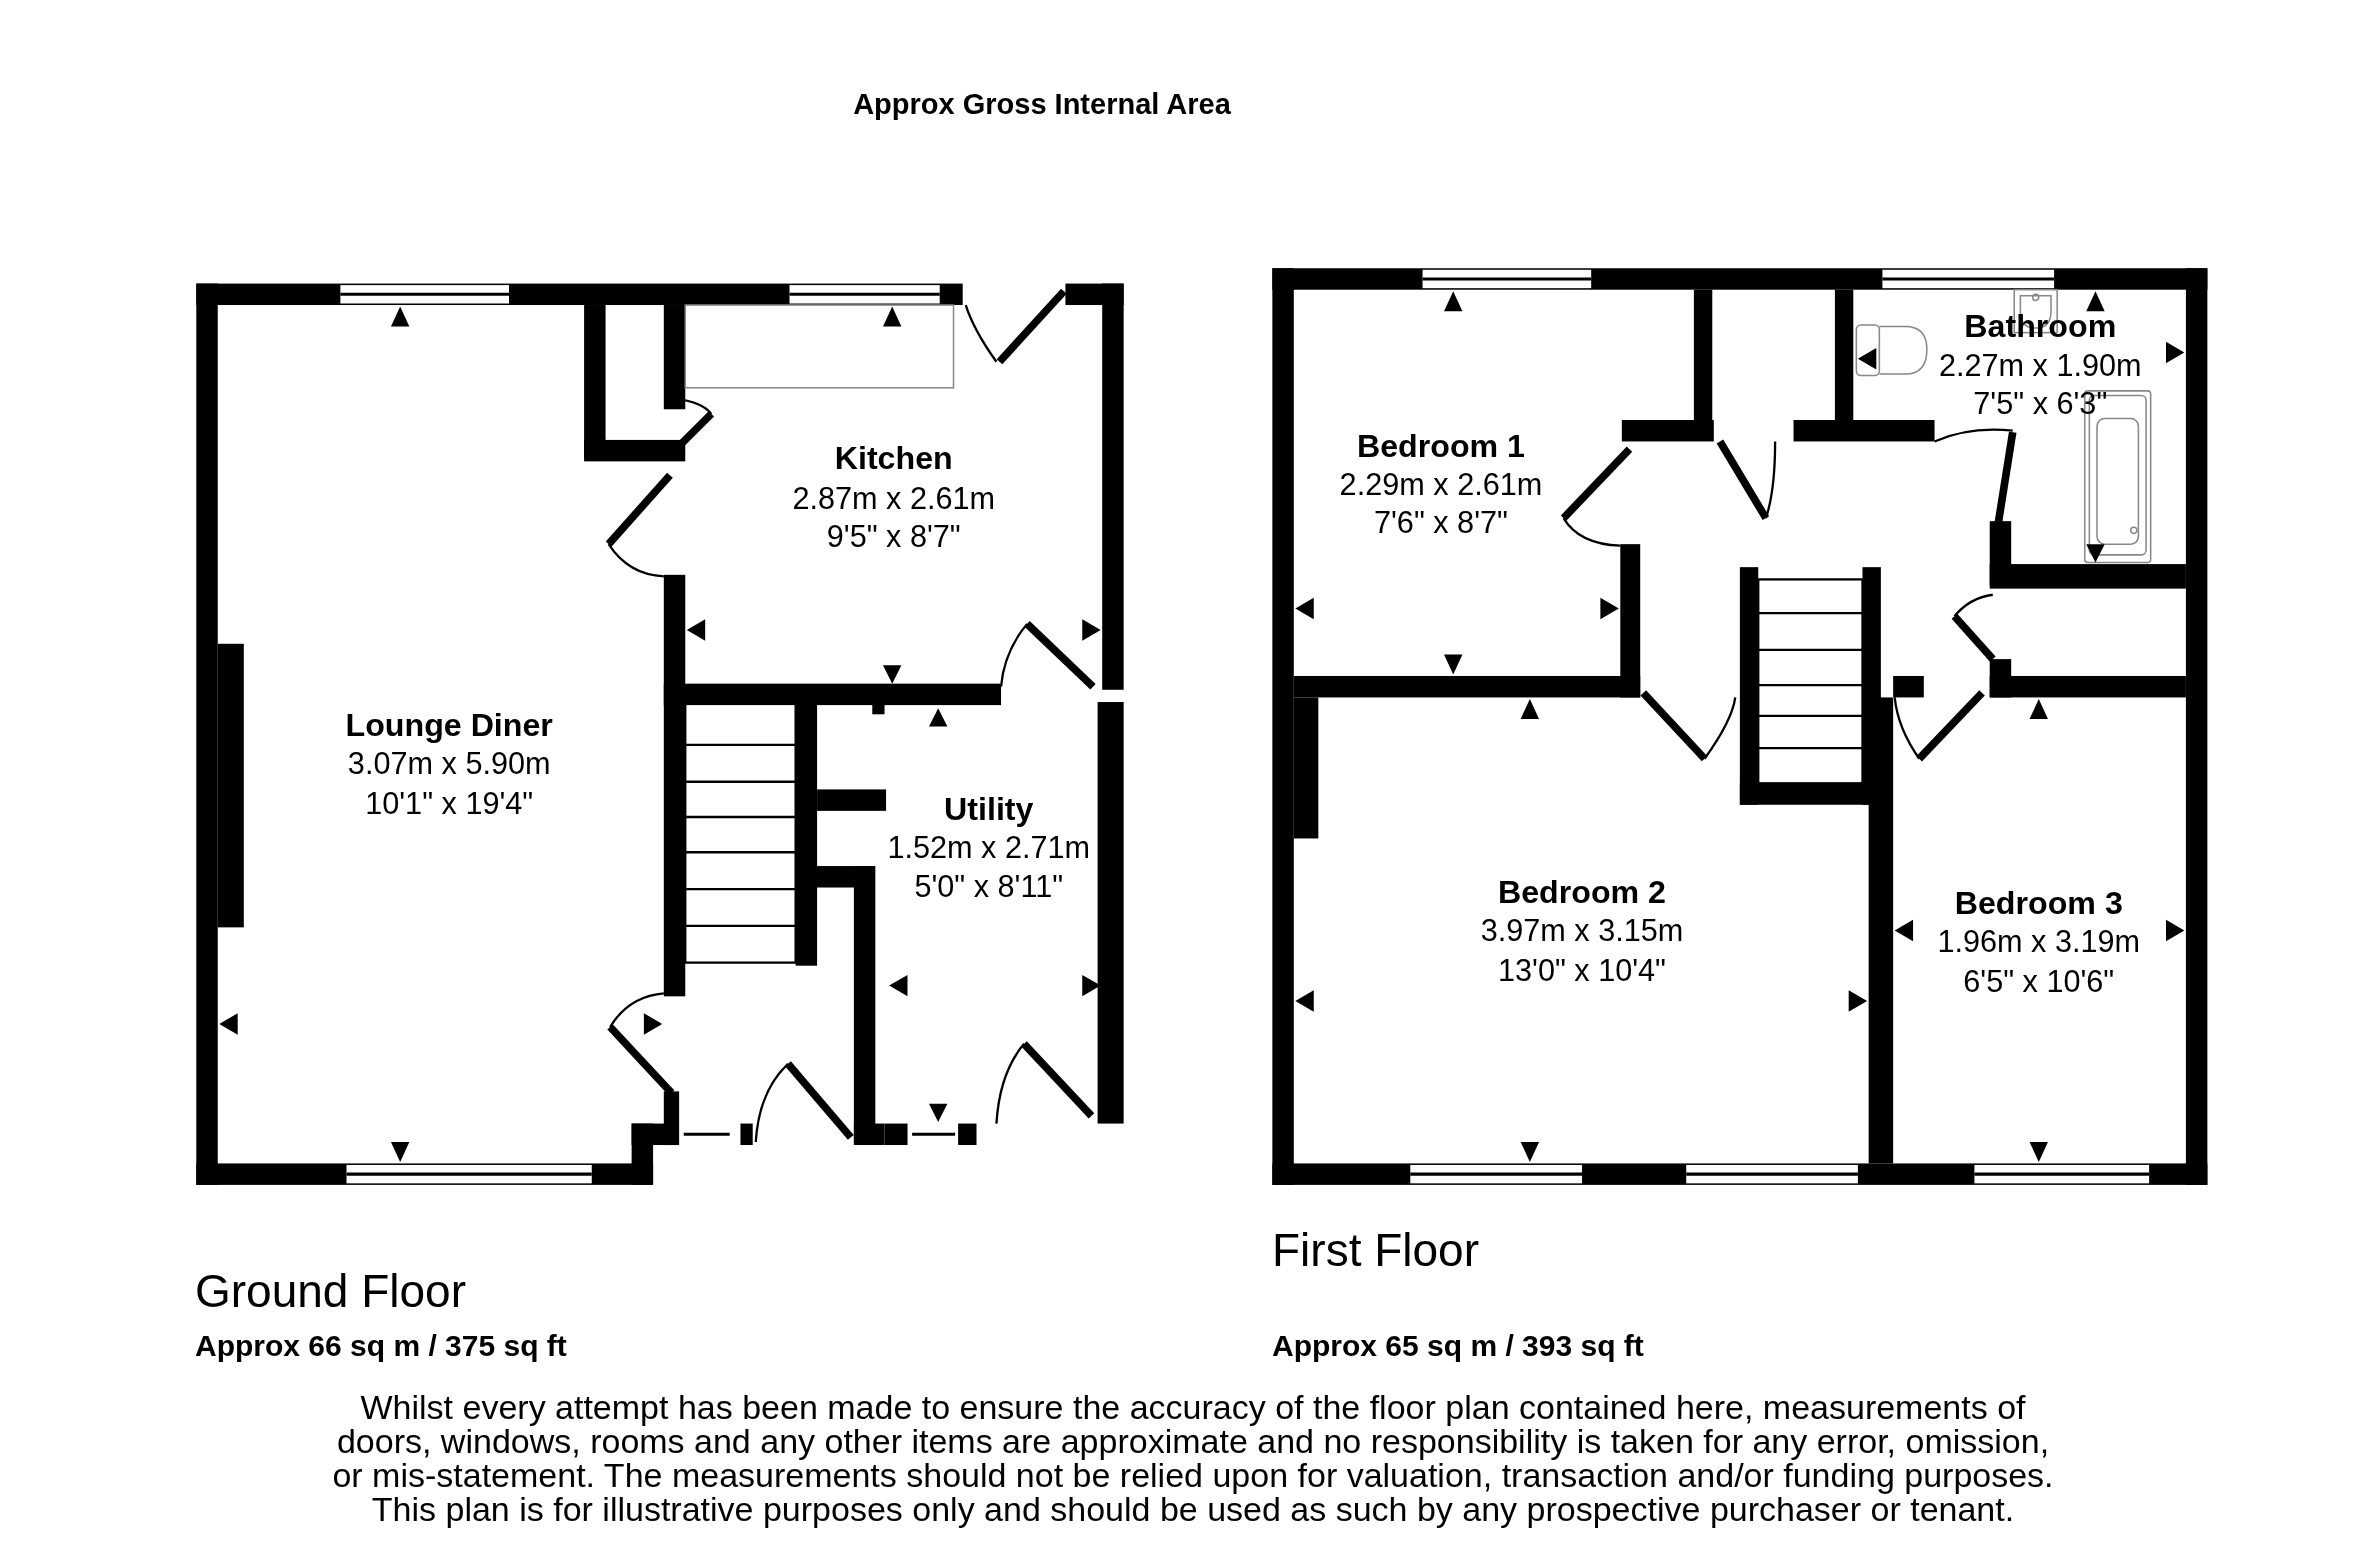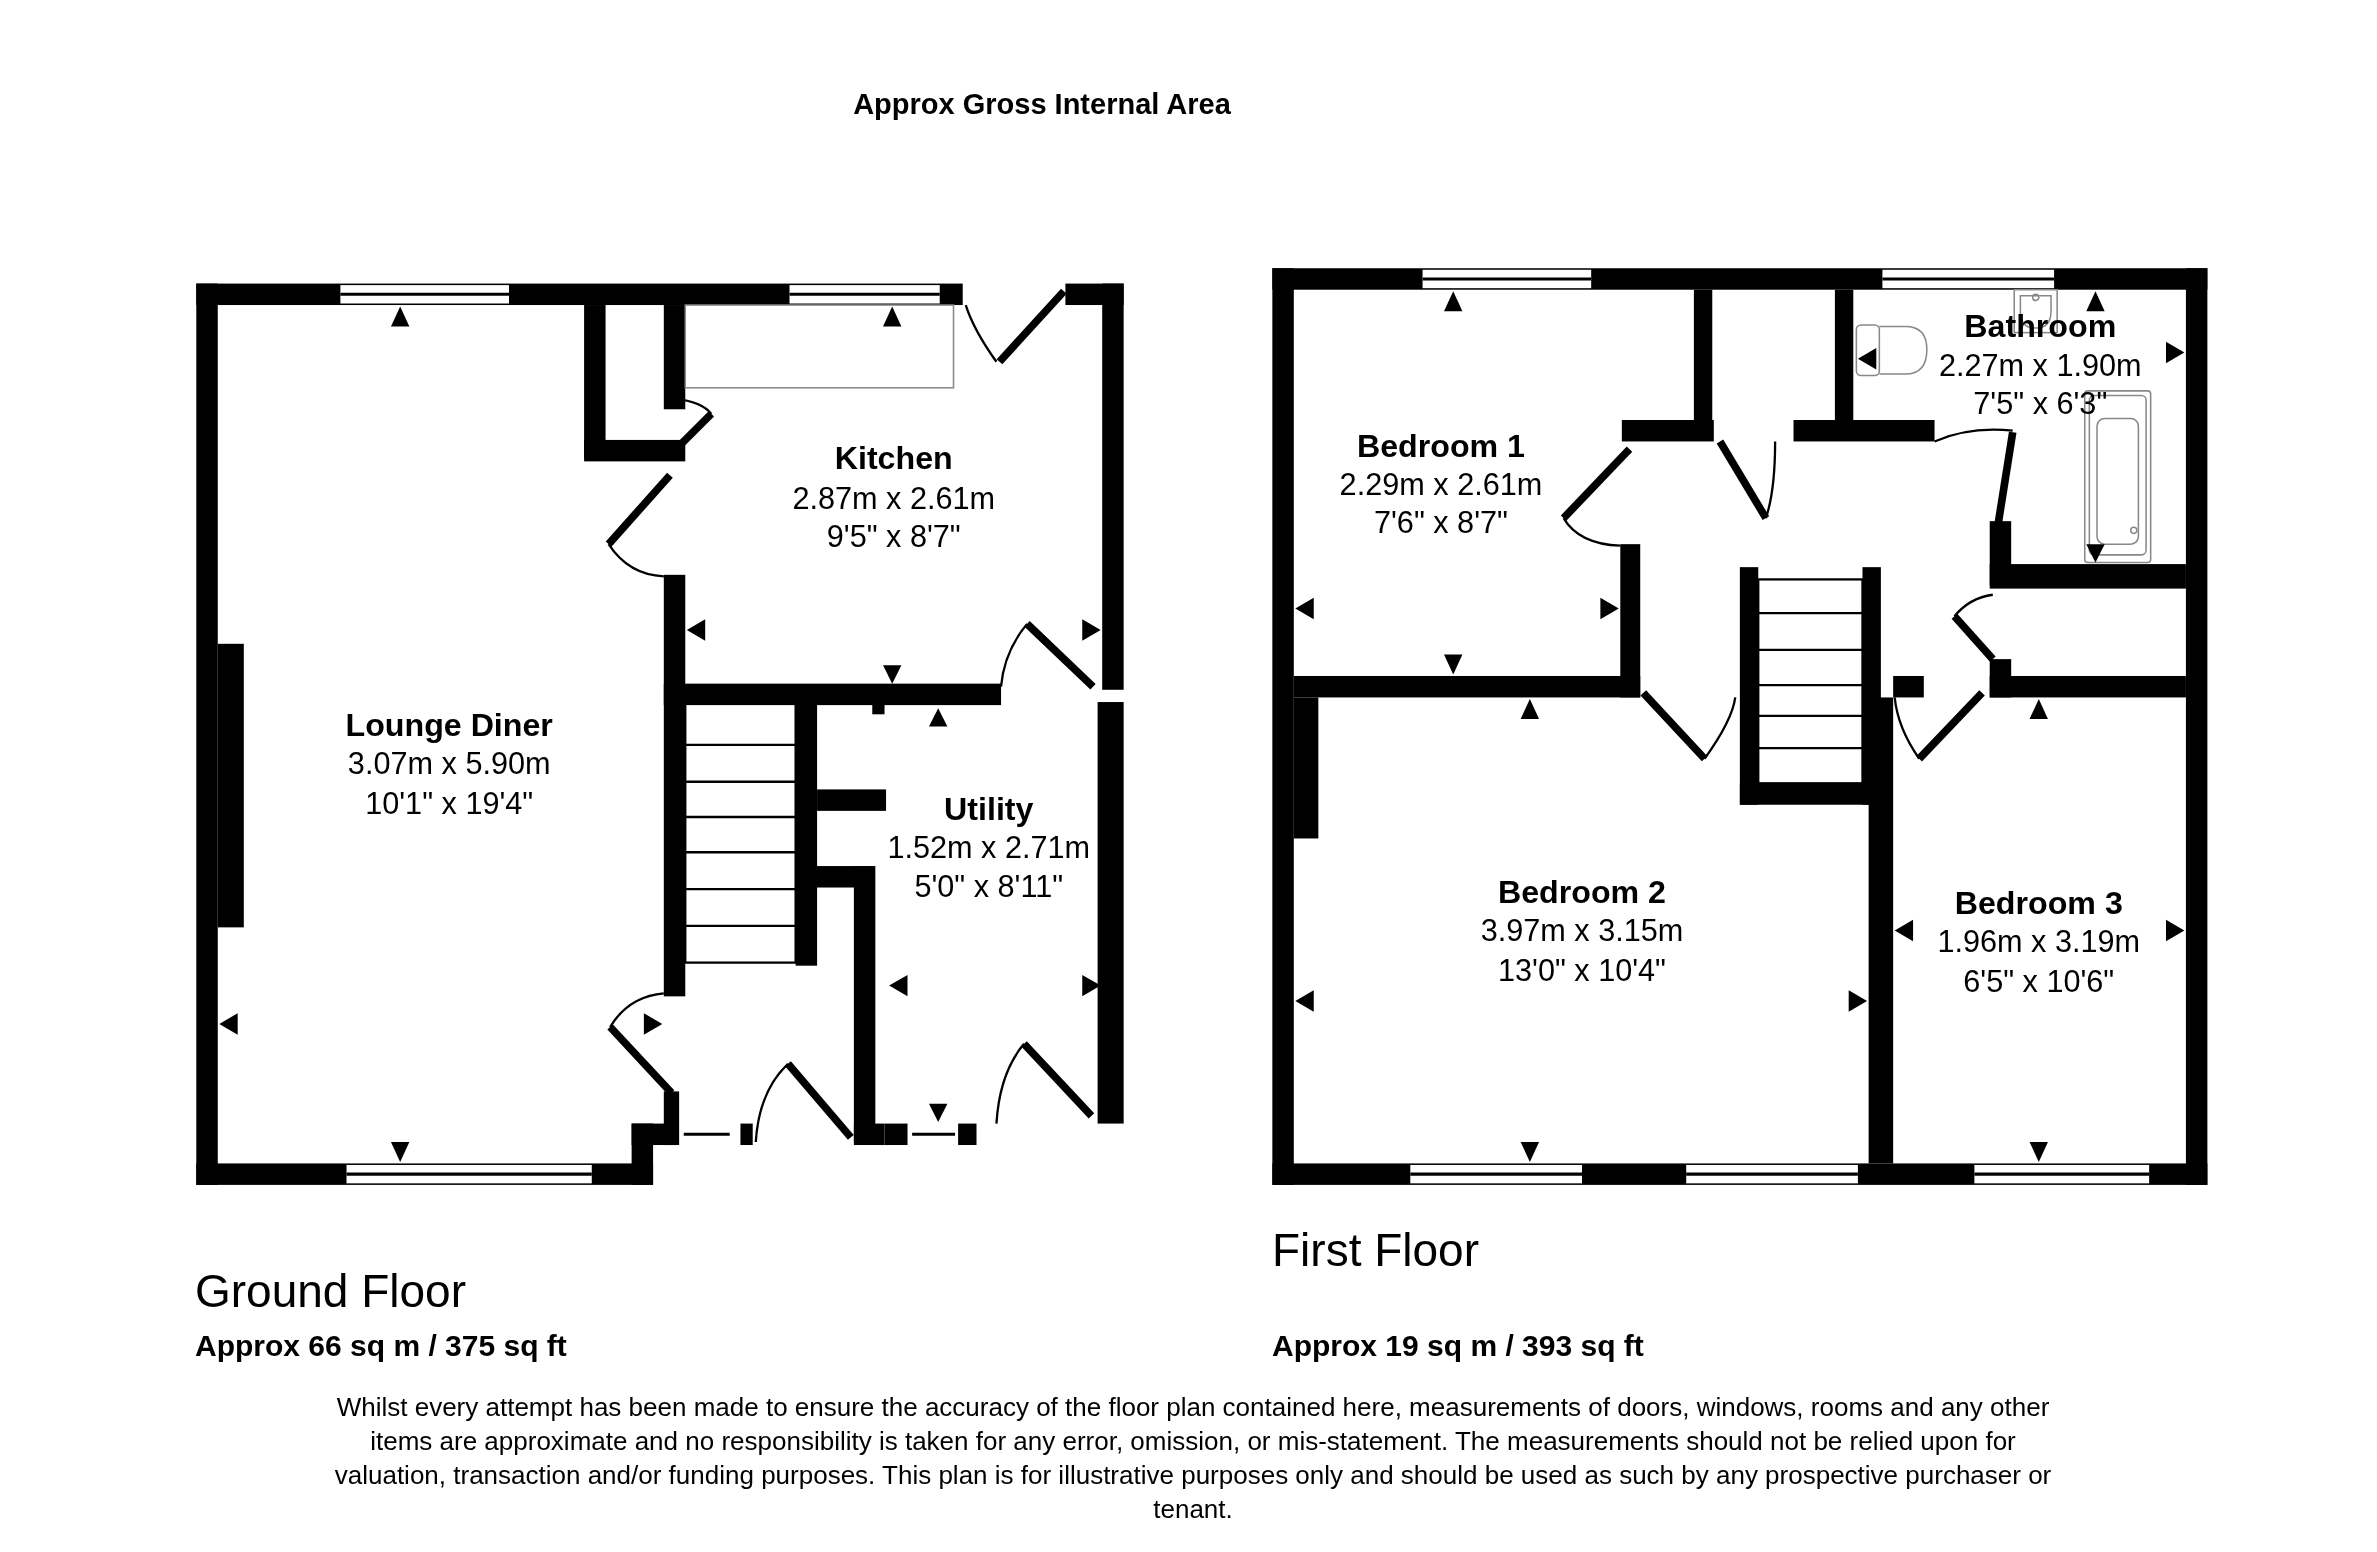--- a/index.html
+++ b/index.html
@@ -3,21 +3,21 @@
 <meta charset="utf-8">
 <style>
   html, body { margin:0; padding:0; background:#ffffff; }
   body { width:2377px; height:1552px; position:relative; overflow:hidden; font-family:"Liberation Sans", sans-serif; color:#000; }
   .header { position:absolute; left:0; top:86px; width:2084px; text-align:center; font-weight:bold; font-size:29px; line-height:36px; }
   svg.plan { position:absolute; left:0; top:0; width:2377px; height:1552px; }
   .room-name { font-family:"Liberation Sans", sans-serif; font-weight:bold; font-size:21px; text-anchor:middle; }
   .room-dim { font-family:"Liberation Sans", sans-serif; font-size:20px; text-anchor:middle; }
   .floor-label { position:absolute; font-size:46px; line-height:52px; }
   .floor-area { position:absolute; font-weight:bold; font-size:30px; line-height:34px; }
-  .disclaimer { position:absolute; left:322px; top:1390px; width:1742px; text-align:center; font-size:26px; line-height:34px; }
+  .disclaimer { position:absolute; left:322px; top:1390px; width:1742px; text-align:center; font-size:34px; line-height:34px; }
 </style>
 </head>
 <body>
 
 <div class="header">
   <div>Approx Gross Internal Area</div>
 </div>
 
 <svg class="plan" viewBox="0 0 1550.6 1012.5" xmlns="http://www.w3.org/2000/svg">
 
@@ -271,16 +271,16 @@
       <text class="room-name" x="1330" y="596">Bedroom 3</text>
       <text class="room-dim" x="1330" y="621">1.96m x 3.19m</text>
       <text class="room-dim" x="1330" y="647">6'5" x 10'6"</text>
     </g>
   </g>
 </svg>
 
 <div class="floor-label" style="left:195px; top:1265px;">Ground Floor</div>
 <div class="floor-area" style="left:195px; top:1329px;">Approx 66 sq m / 375 sq ft</div>
 <div class="floor-label" style="left:1272px; top:1224px;">First Floor</div>
-<div class="floor-area" style="left:1272px; top:1329px;">Approx 19 sq m / 393 sq ft</div>
+<div class="floor-area" style="left:1272px; top:1329px;">Approx 65 sq m / 393 sq ft</div>
 
 <div class="disclaimer">Whilst every attempt has been made to ensure the accuracy of the floor plan contained here, measurements of doors, windows, rooms and any other items are approximate and no responsibility is taken for any error, omission, or mis-statement. The measurements should not be relied upon for valuation, transaction and/or funding purposes. This plan is for illustrative purposes only and should be used as such by any prospective purchaser or tenant.</div>
 
 
 </body></html>

